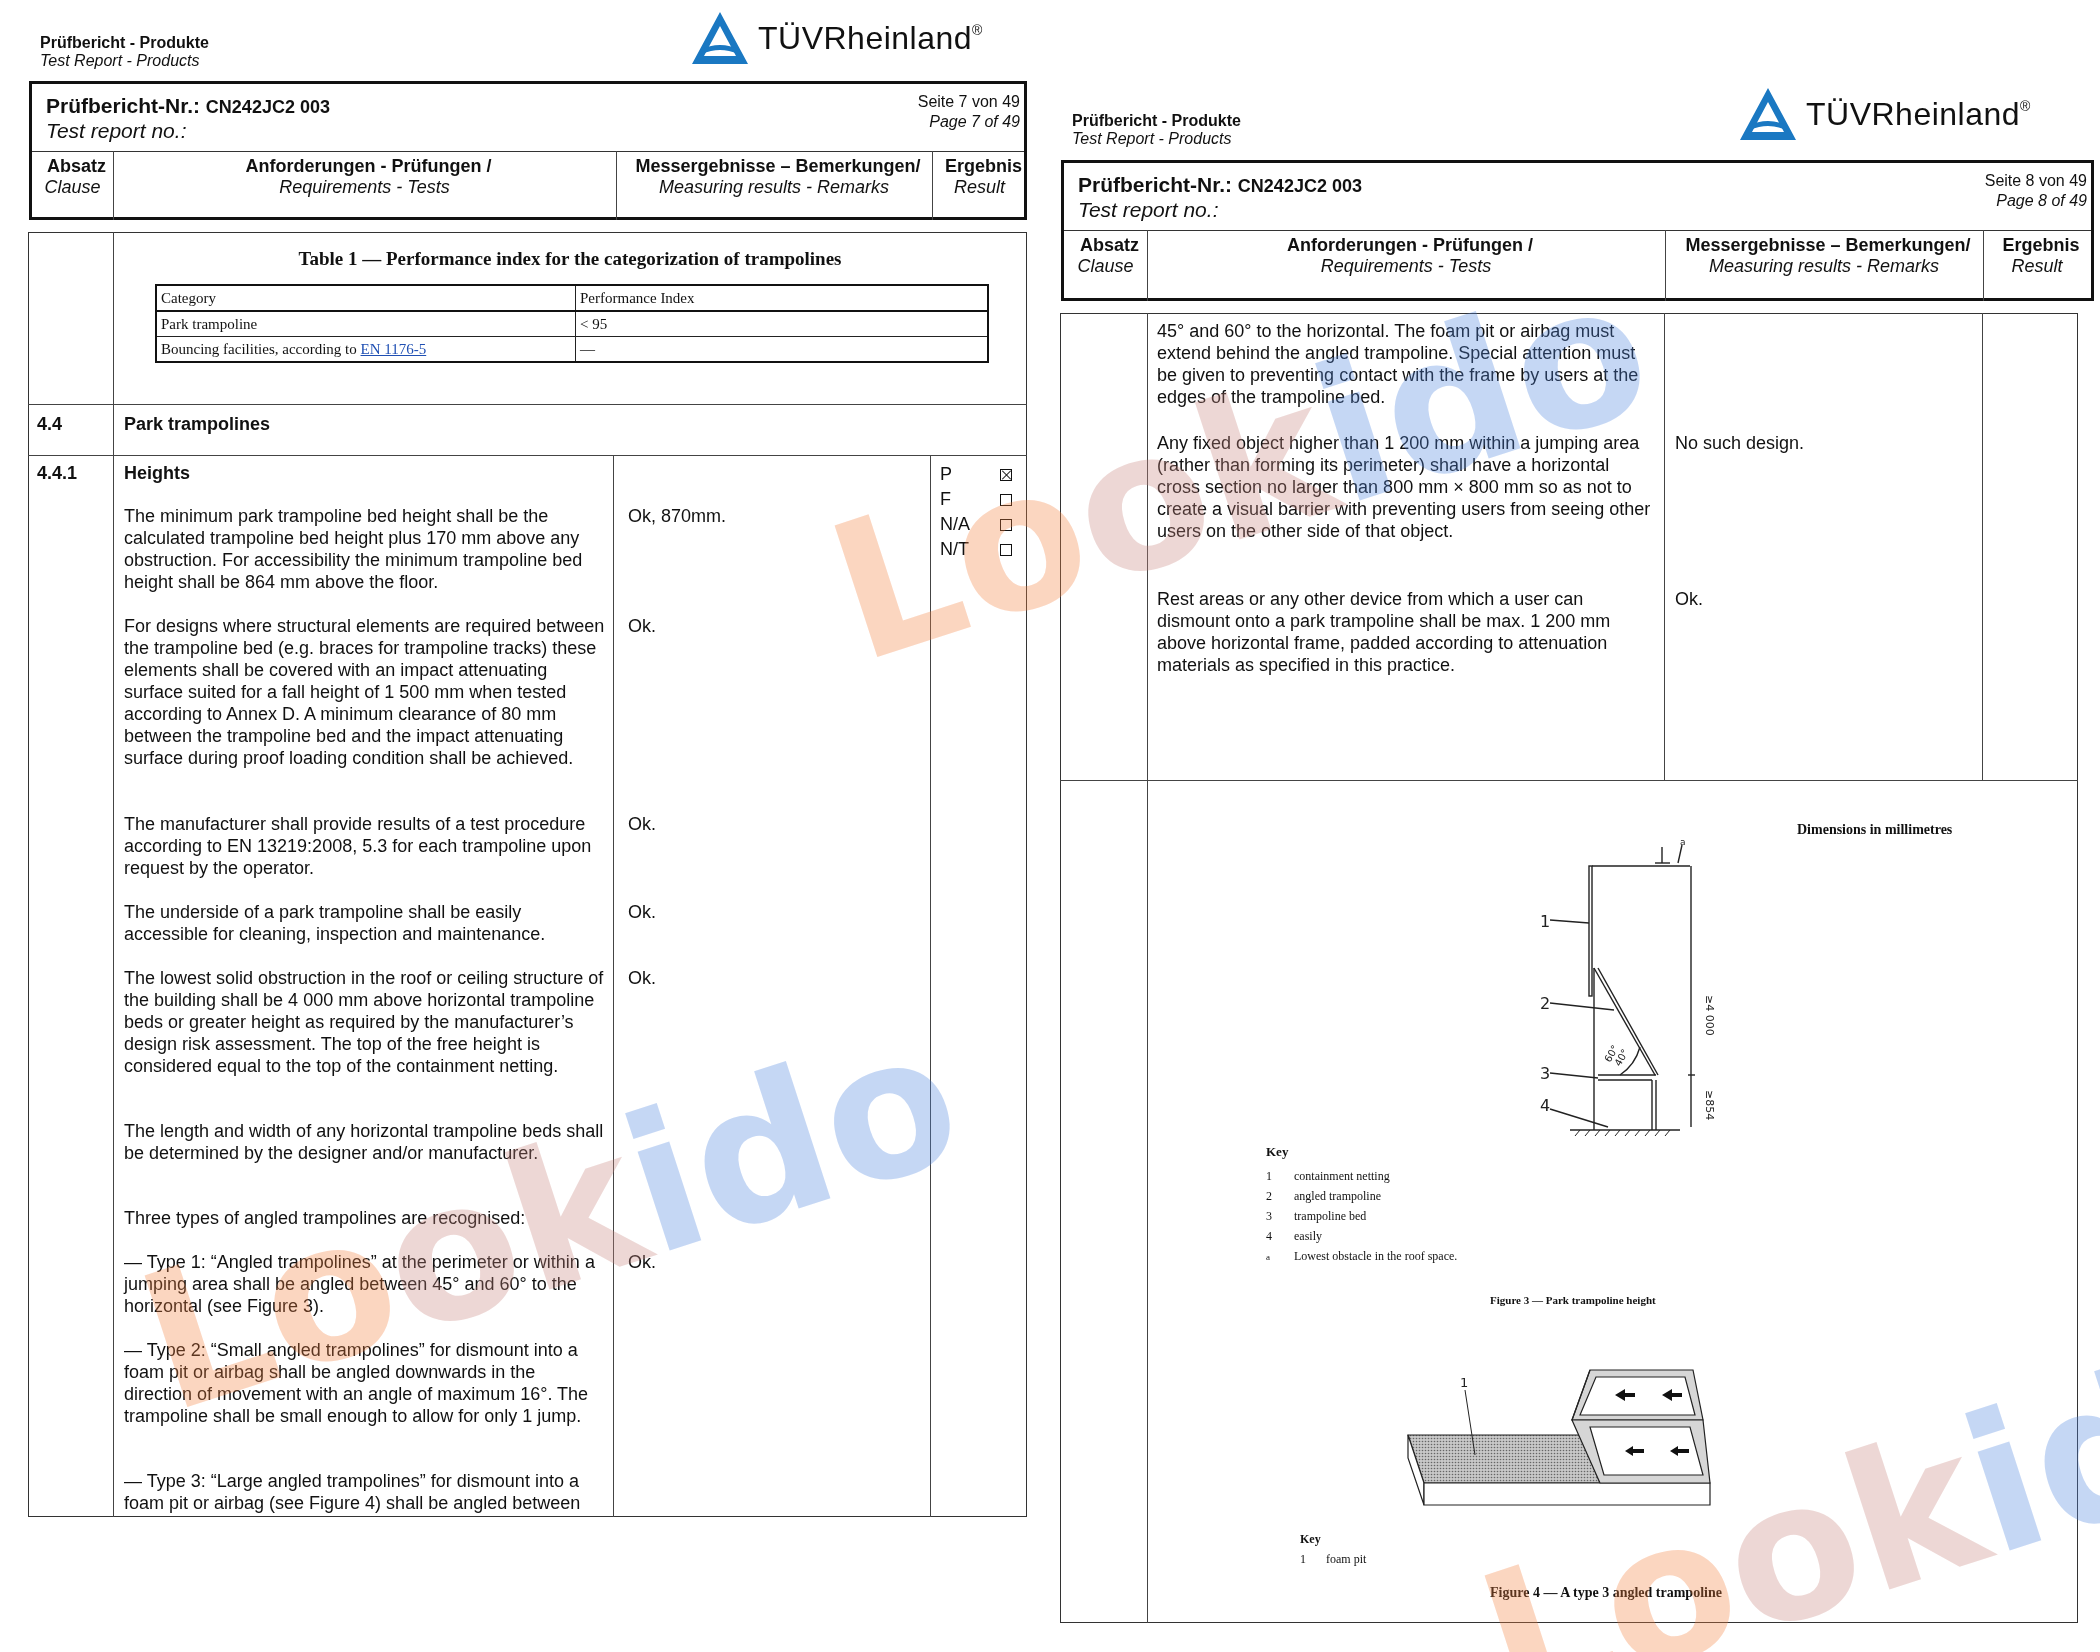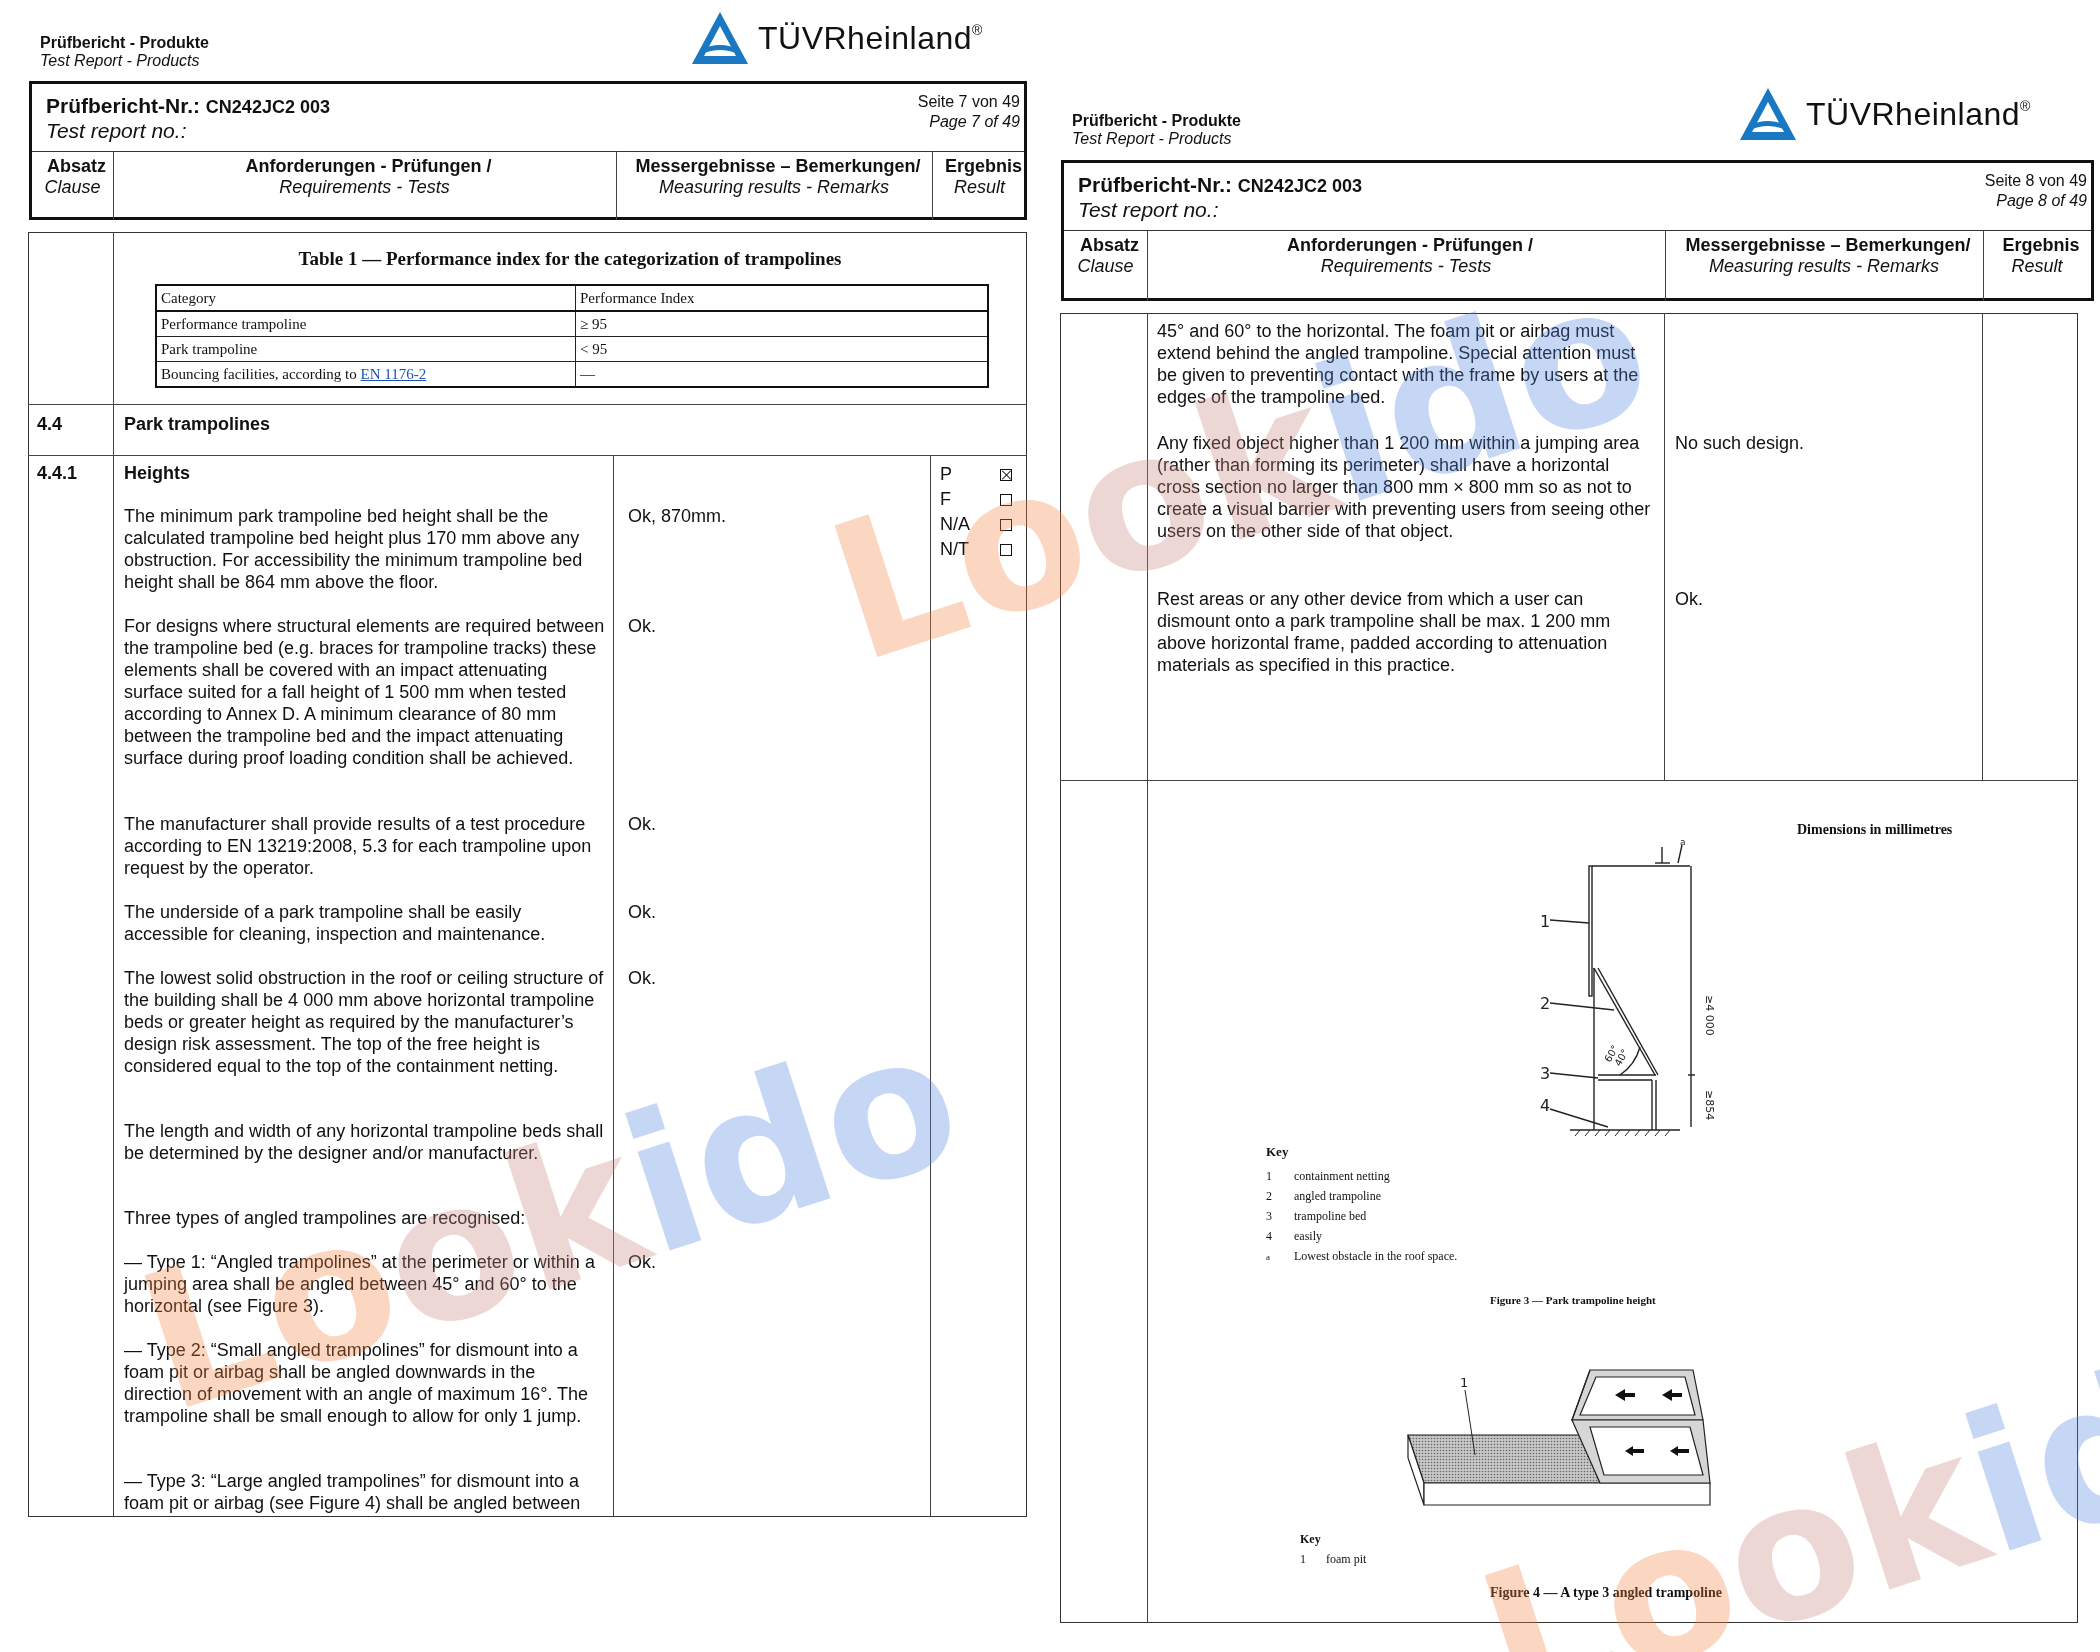--- a/index.html
+++ b/index.html
@@ -98,29 +98,25 @@
   <div class="vline" style="left:930px;top:455px;height:1062px;"></div>
 
   <div class="txt serif" style="left:113px;top:248px;width:914px;text-align:center;font-weight:bold;font-size:19px;">Table 1 — Performance index for the categorization of trampolines</div>
   <table class="inner-table" style="left:155px;top:284px;width:834px;">
     <tbody>
         <tr class="head">
           <td style="width:410px;">Category</td>
           <td>Performance Index</td>
         </tr>
     <tr>
-          <td>Performance trampoline</td>
-          <td>≥ 95</td>
-        </tr>
-    <tr>
           <td>Park trampoline</td>
           <td>&lt; 95</td>
         </tr>
     <tr>
-          <td><span>Bouncing facilities, according to </span><span class="link">EN 1176-2</span></td>
+          <td><span>Bouncing facilities, according to </span><span class="link">EN 1176-5</span></td>
           <td>—</td>
         </tr>
   </tbody>
     </table>
 
   <div class="txt" style="left:37px;top:413px;font-weight:bold;">4.4</div>
   <div class="txt" style="left:124px;top:413px;font-weight:bold;">Park trampolines</div>
 
   <div class="txt" style="left:37px;top:462px;font-weight:bold;">4.4.1</div>
   <div class="txt" style="left:124px;top:462px;font-weight:bold;">Heights</div>

